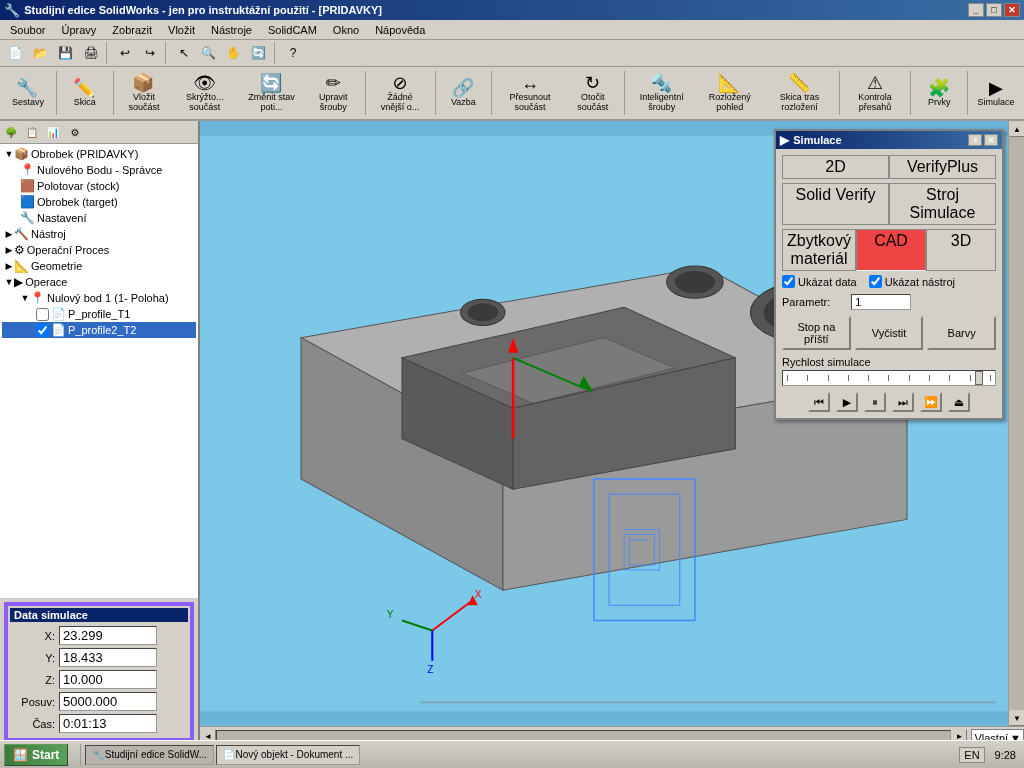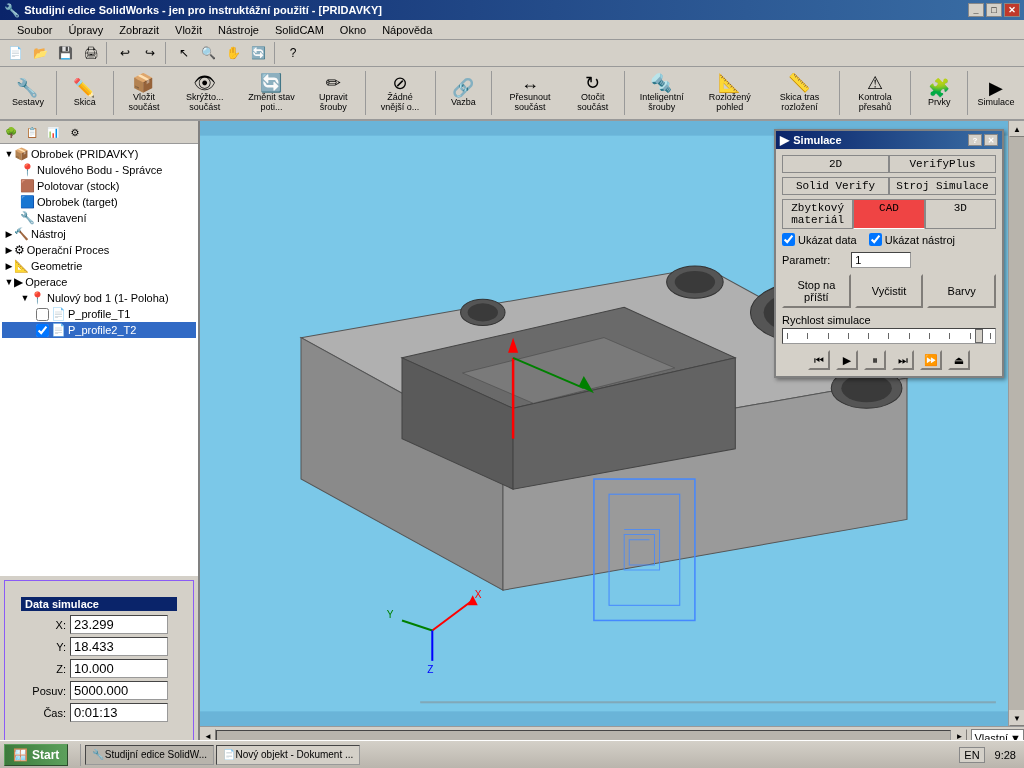--- a/index.html
+++ b/index.html
@@ -24,21 +24,21 @@
       display: flex; align-items: center; justify-content: center; font-size: 9px; color: black; cursor: pointer;
     }
 
     
     #menu-bar {
       background: #d4d0c8;
       height: 20px;
       display: flex;
       align-items: center;
       border-bottom: 1px solid #999;
-      padding: 0 9px;
+      padding: 0 2px;
     }
     .menu-item {
       padding: 2px 8px;
       cursor: pointer;
       font-size: 11px;
     }
     .toolbar-row {
       display: flex;
       align-items: center;
       gap: 1px;
@@ -117,23 +117,23 @@
       font-size: 11px;
     }
     .tree-item.selected { background: #316ac5; color: white; }
     .tree-indent { display: inline-block; width: 16px; }
     .tree-icon { margin-right: 2px; font-size: 12px; }
     .tree-expand { width: 10px; display: inline-flex; align-items: center; justify-content: center; font-size: 9px; }
 
     
     #data-panel {
       background: #d4d0c8;
-      border: 1px solid #8b5cf6;
+      border: 4px solid #8b5cf6;
       margin: 4px;
-      padding: 16px;
+      padding: 2px;
     }
     #data-panel-title {
       font-weight: bold; font-size: 11px; margin-bottom: 4px;
       background: #0a246a; color: white; padding: 1px 4px;
     }
     .data-row {
       display: flex; align-items: center; margin-bottom: 3px;
       font-size: 11px;
     }
     .data-label { width: 45px; text-align: right; margin-right: 4px; }
@@ -188,23 +188,22 @@
     .sim-tab-row {
       display: flex;
       margin-bottom: 4px;
     }
     .sim-tab {
       flex: 1;
       border: 1px solid #888;
       padding: 2px 4px;
       text-align: center;
       cursor: pointer;
-      font-size: 11px;
-      background: #d4d0c8;
-      font-family: Liberation Mono, monospace;
+      font-size: 16px;
+      background: #d4d0c8;
     }
     .sim-tab.active { background: #ef4444; border-bottom: 1px solid white; }
 
     .sim-checkbox-row {
       display: flex;
       gap: 12px;
       margin-bottom: 6px;
       align-items: center;
     }
     .sim-checkbox-label { display: flex; align-items: center; gap: 3px; font-size: 11px; }

